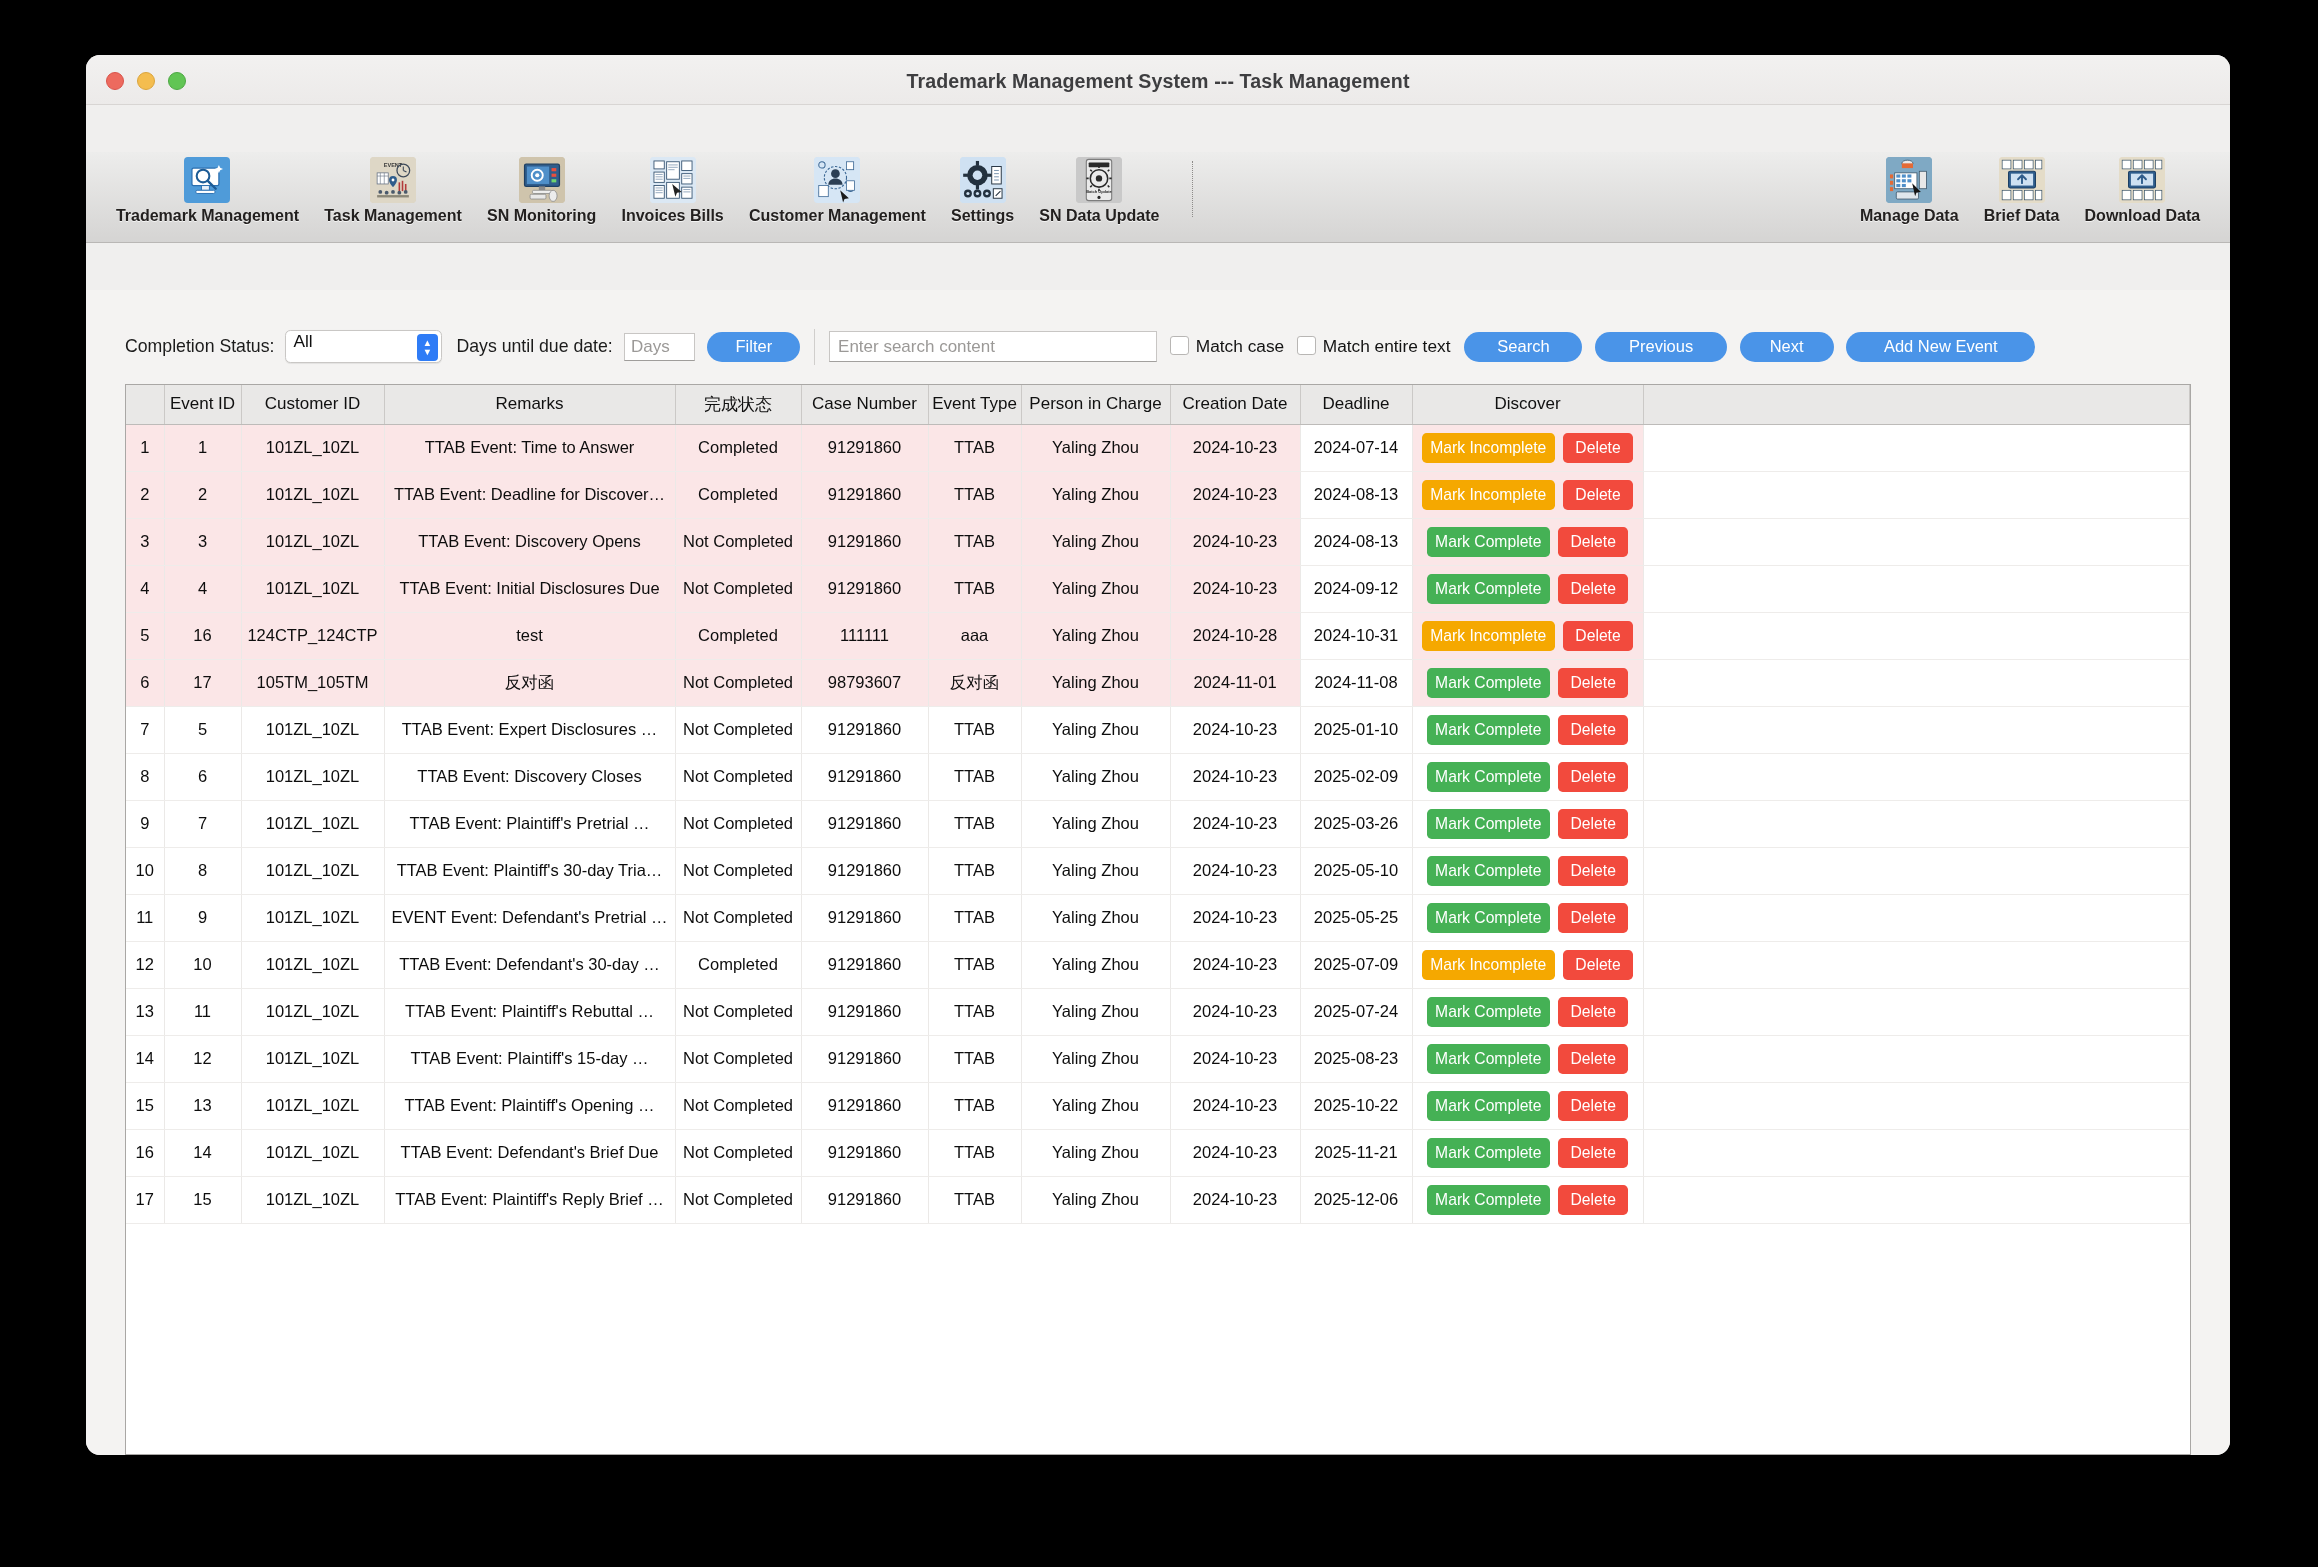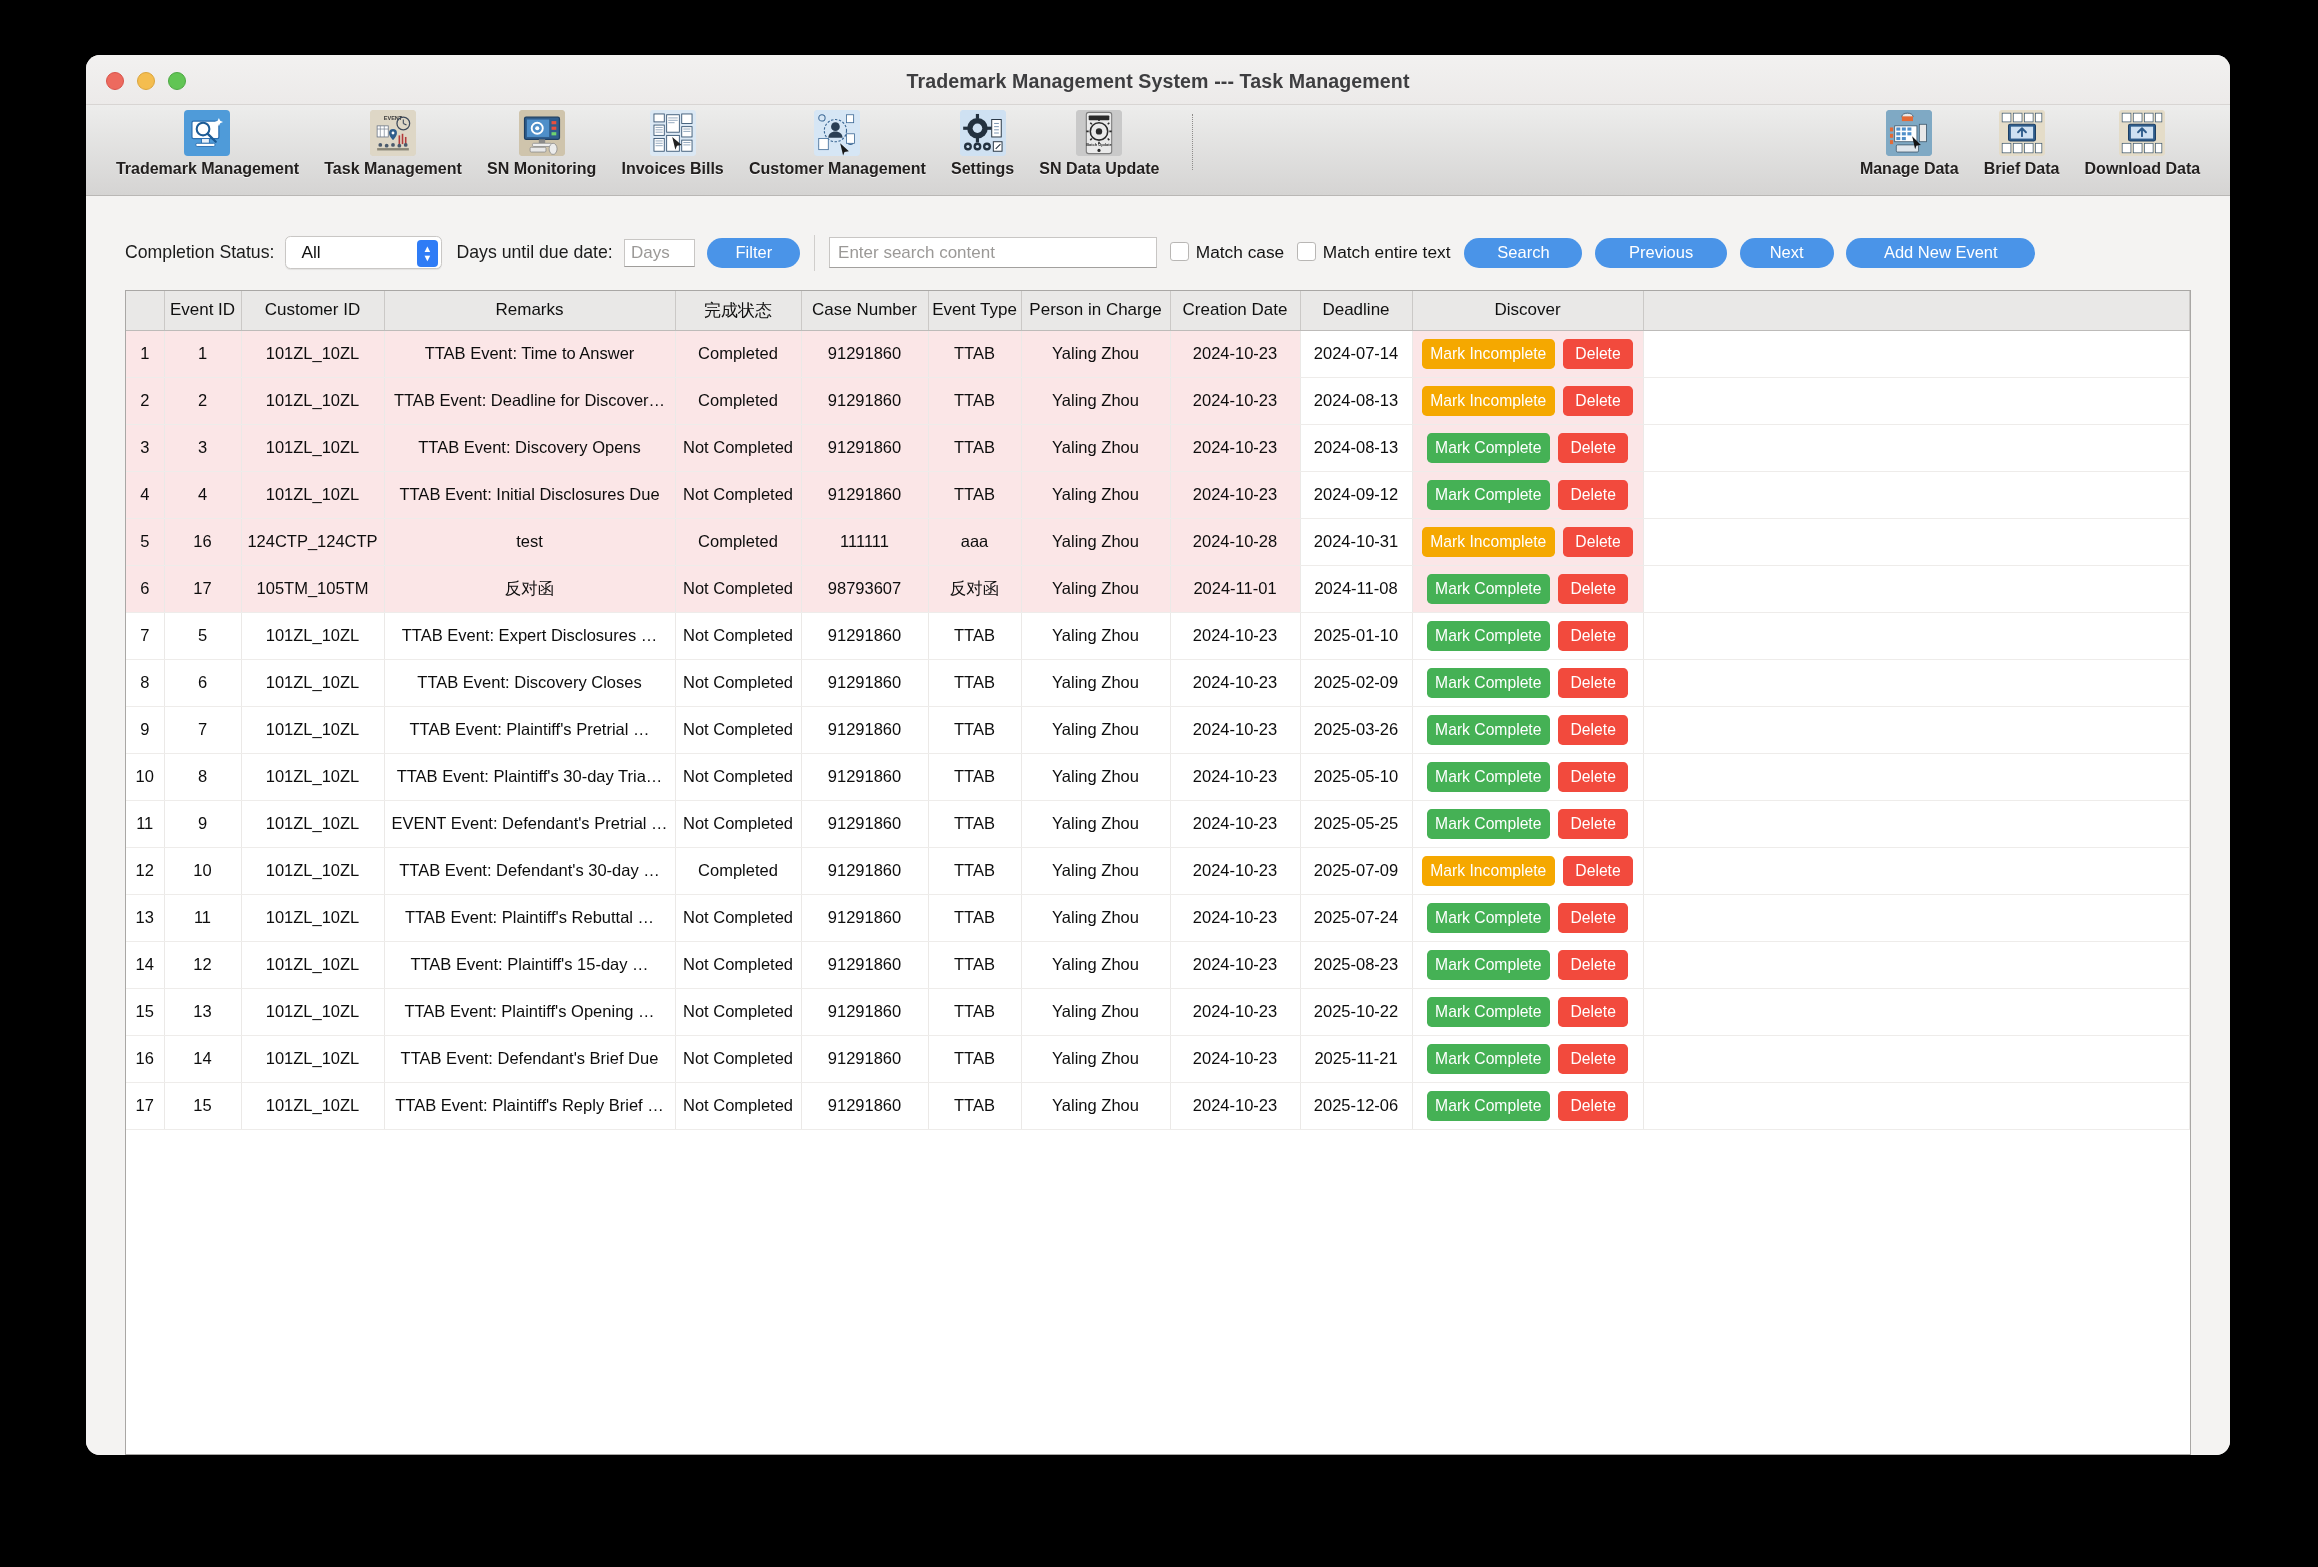--- a/index.html
+++ b/index.html
@@ -15,20 +15,21 @@
   #window {
     position: absolute;
     left: 86px; top: 55px;
     width: 2144px; height: 1400px;
     background: #f0efee;
     border-radius: 14px;
     box-shadow: 0 11px 47px rgba(0,0,0,.55);
     overflow: hidden;
     display: flex;
     flex-direction: column;
+    gap: 47px;
   }
 
   
   #titlebar {
     position: relative;
     height: 50px;
     flex: 0 0 50px;
     background: linear-gradient(#f2f1f0, #eceae9);
     border-bottom: 0.8px solid #d8d5d3;
   }
@@ -111,23 +112,23 @@
   .fb-label {
     font-size: 17.7px; color: #1b1b1b; white-space: nowrap;
   }
   #status-select {
     margin-left: 11px;
     width: 157px; height: 33px;
     background: #fff;
     border: 0.8px solid #c9c7c5;
     border-radius: 5.5px;
     box-shadow: 0 0.8px 0.8px rgba(0,0,0,.07);
-    display: flex; align-items: center;
+    display: flex; align-items: flex-start;
     position: relative;
-    padding-left: 15px;
+    padding-left: 7px;
     font-size: 17.3px; color: #0f0f0f;
   }
   #status-select .stepper {
     position: absolute; right: 3.9px; top: 3.1px;
     width: 20.4px; height: 27px; border-radius: 3.9px;
     background: #2f7cf6;
     display: flex; flex-direction: column;
     align-items: center; justify-content: center;
     color: #fff; font-size: 9.4px; line-height: 8.6px;
   }

